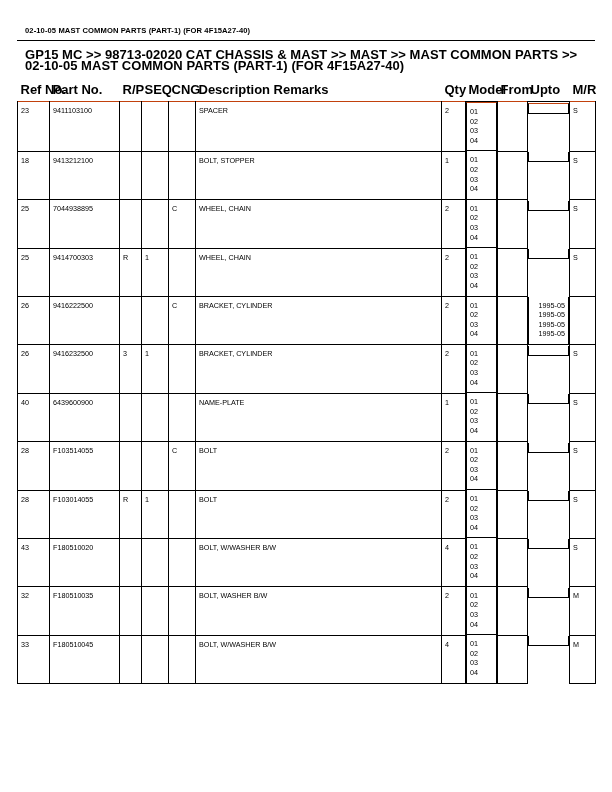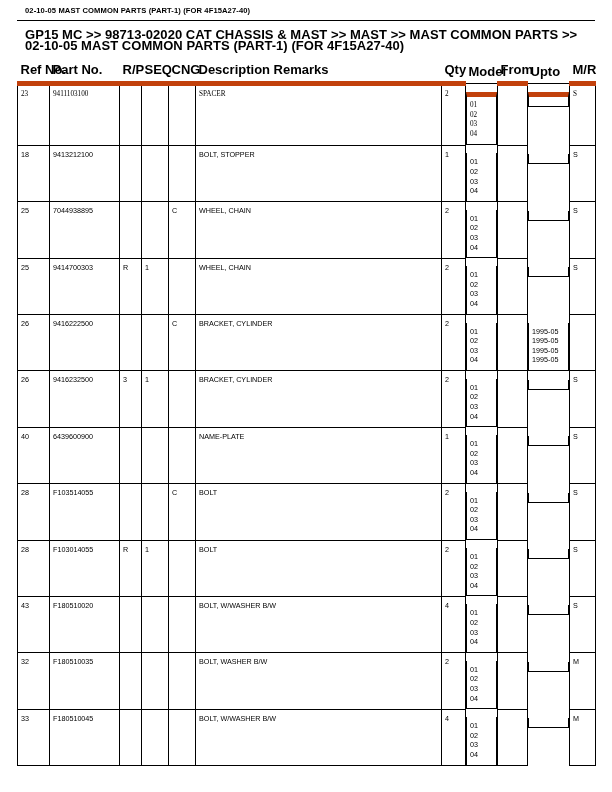--- a/index.html
+++ b/index.html
@@ -12,21 +12,21 @@
     height: 792px;
     font-family: "Liberation Sans", sans-serif;
     color: #000000;
     -webkit-font-smoothing: antialiased;
   }
   .page {
     position: relative;
     width: 612px;
     height: 792px;
     box-sizing: border-box;
-    padding: 6px 17px 0 17px;
+    padding: 26px 17px 0 17px;
   }
   .doc-title {
     font-size: 7.6px;
     font-weight: bold;
     letter-spacing: 0.1px;
     margin: 0 0 0 8px;
     line-height: 10px;
   }
   .title-rule {
     margin: 4px 0 0 0;
@@ -77,28 +77,26 @@
   table.parts tbody td {
     border: 1px solid #000;
     border-top: 0;
     font-size: 7.2px;
     padding: 4px 3px 5px 3px;
     vertical-align: top;
     line-height: 9.6px;
     background: #fff;
   }
   table.parts tbody tr:first-child td {
-    border-top: 5px solid #c2410c;
-    font-family: Liberation Serif, serif;
+    border-top: 1px solid #c2410c;
   }
   .model-stack, .date-stack {
     display: block;
     white-space: pre-line;
     line-height: 9.6px;
-    margin-top: 8px;
   }
   .cell-center { text-align: left; }
 </style>
 </head>
 <body>
 
 <div class="page">
 
   <div class="doc-title">02-10-05 MAST COMMON PARTS (PART-1) (FOR 4F15A27-40)</div>
   <hr class="title-rule">
@@ -205,21 +203,21 @@
           <td></td>
           <td></td>
           <td>C</td>
           <td>BRACKET, CYLINDER</td>
           <td class="cell-center">2</td>
           <td class="model-stack" style="white-space: pre-line;">01
 02
 03
 04</td>
           <td></td>
-          <td class="date-stack" style="white-space: pre-line;">1995-05
+          <td class="date-stack" style="white-space: pre-line; text-align: right;">1995-05
 1995-05
 1995-05
 1995-05</td>
           <td></td>
         </tr>
         <tr>
           <td>26</td>
           <td>9416232500</td>
           <td>3</td>
           <td>1</td>

